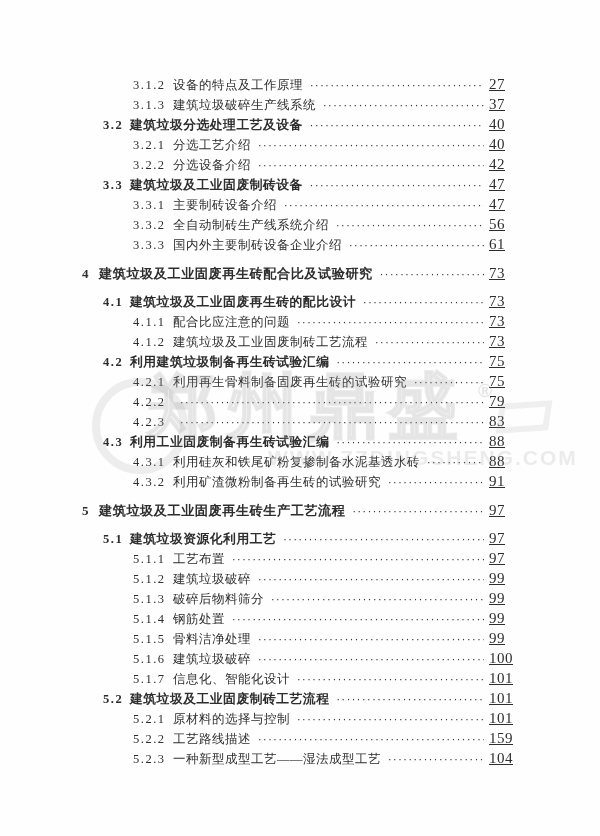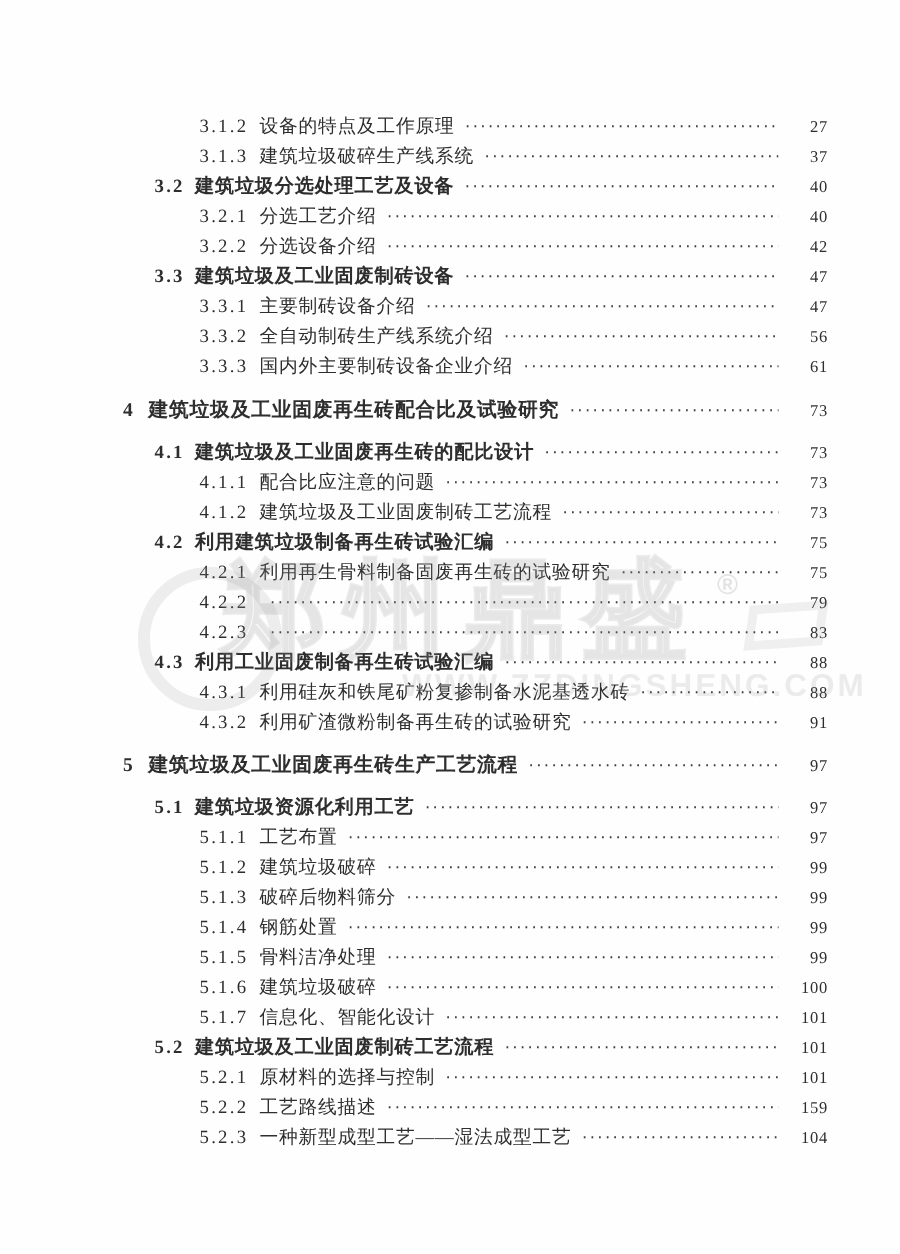--- a/index.html
+++ b/index.html
@@ -3,31 +3,31 @@
 <meta charset="utf-8">
 <style>
   html,body{margin:0;padding:0;width:600px;height:836px;background:#ffffff;overflow:hidden;}
   .page{
     position:relative;width:600px;height:836px;background:#fefefe;
     font-family:"Liberation Serif","DejaVu Serif",serif;color:#2e2e2e;
   }
   .toc{position:absolute;top:74px;left:0;right:0;}
   .row{
     display:flex;align-items:baseline;height:20px;line-height:20px;
-    box-sizing:border-box;padding-right:48px;
+    box-sizing:border-box;padding-right:83px;
   }
   .num{flex:none;letter-spacing:1.5px;font-size:12.5px;font-family:"Liberation Serif","DejaVu Serif",serif;}
   .title{flex:none;white-space:nowrap;letter-spacing:0.5px;}
   .leader{
     flex:1 1 auto;overflow:hidden;white-space:nowrap;margin:0 5px 0 7px;
     font-size:11px;letter-spacing:1.6px;color:#3d3d3d;font-weight:400;
     font-family:"DejaVu Sans",sans-serif;
   }
   .leader::after{content:"········································································································································";}
-  .pg{flex:none;min-width:28px;text-align:right;font-size:11px;font-weight:400;letter-spacing:0.5px;}
+  .pg{flex:none;min-width:28px;font-size:15px;font-weight:400;letter-spacing:0.5px;text-decoration:underline;}
   .lvl1{padding-left:82px;margin:9px 0 8px;font-weight:700;}
   .lvl1 .num{width:17px;font-size:13px;}
   .lvl1 .title{font-size:13.2px;font-family:"Liberation Sans","DejaVu Sans",sans-serif;}
   .lvl2{padding-left:103px;font-weight:700;}
   .lvl2 .num{width:27px;}
   .lvl2 .title{font-size:12.8px;font-family:Liberation Sans, sans-serif;}
   .lvl3{padding-left:133px;font-weight:400;}
   .lvl3 .num{width:40px;}
   .lvl3 .title{font-size:12.5px;}
 

